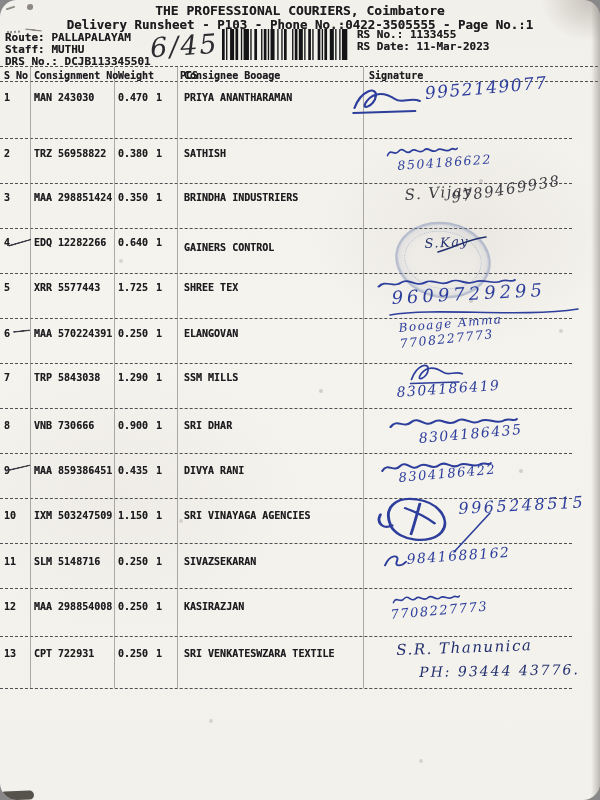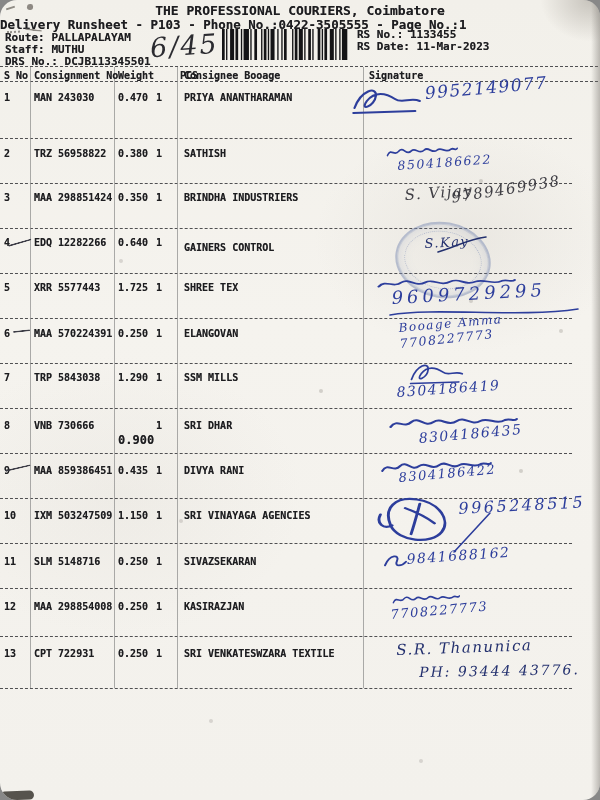--- a/index.html
+++ b/index.html
@@ -44,21 +44,21 @@
 </style>
 </head>
 <body>
 
 <div id="page">
 
   <div class="corner-tr"></div>
   <div class="speckles"></div>
 
   <div class="print" style="left:0;top:3px;width:600px;text-align:center;font-size:13px;">THE PROFESSIONAL COURIERS, Coimbatore</div>
-  <div class="print" style="left:0;top:17px;width:600px;text-align:left;font-size:12.5px;">Delivery Runsheet - P103 - Phone No.:0422-3505555 - Page No.:1</div>
+  <div class="print" style="left:0;top:17px;width:600px;text-align:center;font-size:12.5px;">Delivery Runsheet - P103 - Phone No.:0422-3505555 - Page No.:1</div>
 
   <div class="print" style="left:5px;top:31px;font-size:11px;">
     <span>Route:</span>
     <span>PALLAPALAYAM</span>
   </div>
   <div class="print" style="left:5px;top:43px;font-size:11px;">
     <span>Staff:</span>
     <span>MUTHU</span>
   </div>
   <div class="print" style="left:5px;top:55px;font-size:11px;">
@@ -176,21 +176,21 @@
     <div class="print" style="left: 118px; top: 328px; font-size: 10px;">0.250</div>
     <div class="print" style="left: 156px; top: 328px; font-size: 10px;">1</div>
     <div class="print" style="left: 184px; top: 328px; font-size: 10px;">ELANGOVAN</div>
     <div class="print" style="left: 4px; top: 372px; font-size: 10px;">7</div>
     <div class="print" style="left: 34px; top: 372px; font-size: 10px;">TRP 5843038</div>
     <div class="print" style="left: 118px; top: 372px; font-size: 10px;">1.290</div>
     <div class="print" style="left: 156px; top: 372px; font-size: 10px;">1</div>
     <div class="print" style="left: 184px; top: 372px; font-size: 10px;">SSM MILLS</div>
     <div class="print" style="left: 4px; top: 420px; font-size: 10px;">8</div>
     <div class="print" style="left: 34px; top: 420px; font-size: 10px;">VNB 730666</div>
-    <div class="print" style="left: 118px; top: 420px; font-size: 12px; margin-top: 13px;">0.900</div>
+    <div class="print" style="left: 118px; top: 420px; font-size: 10px;">0.900</div>
     <div class="print" style="left: 156px; top: 420px; font-size: 10px;">1</div>
     <div class="print" style="left: 184px; top: 420px; font-size: 10px;">SRI DHAR</div>
     <div class="print" style="left: 4px; top: 465px; font-size: 10px;">9</div>
     <div class="print" style="left: 34px; top: 465px; font-size: 10px;">MAA 859386451</div>
     <div class="print" style="left: 118px; top: 465px; font-size: 10px;">0.435</div>
     <div class="print" style="left: 156px; top: 465px; font-size: 10px;">1</div>
     <div class="print" style="left: 184px; top: 465px; font-size: 10px;">DIVYA RANI</div>
     <div class="print" style="left: 4px; top: 510px; font-size: 10px;">10</div>
     <div class="print" style="left: 34px; top: 510px; font-size: 10px;">IXM 503247509</div>
     <div class="print" style="left: 118px; top: 510px; font-size: 10px;">1.150</div>

